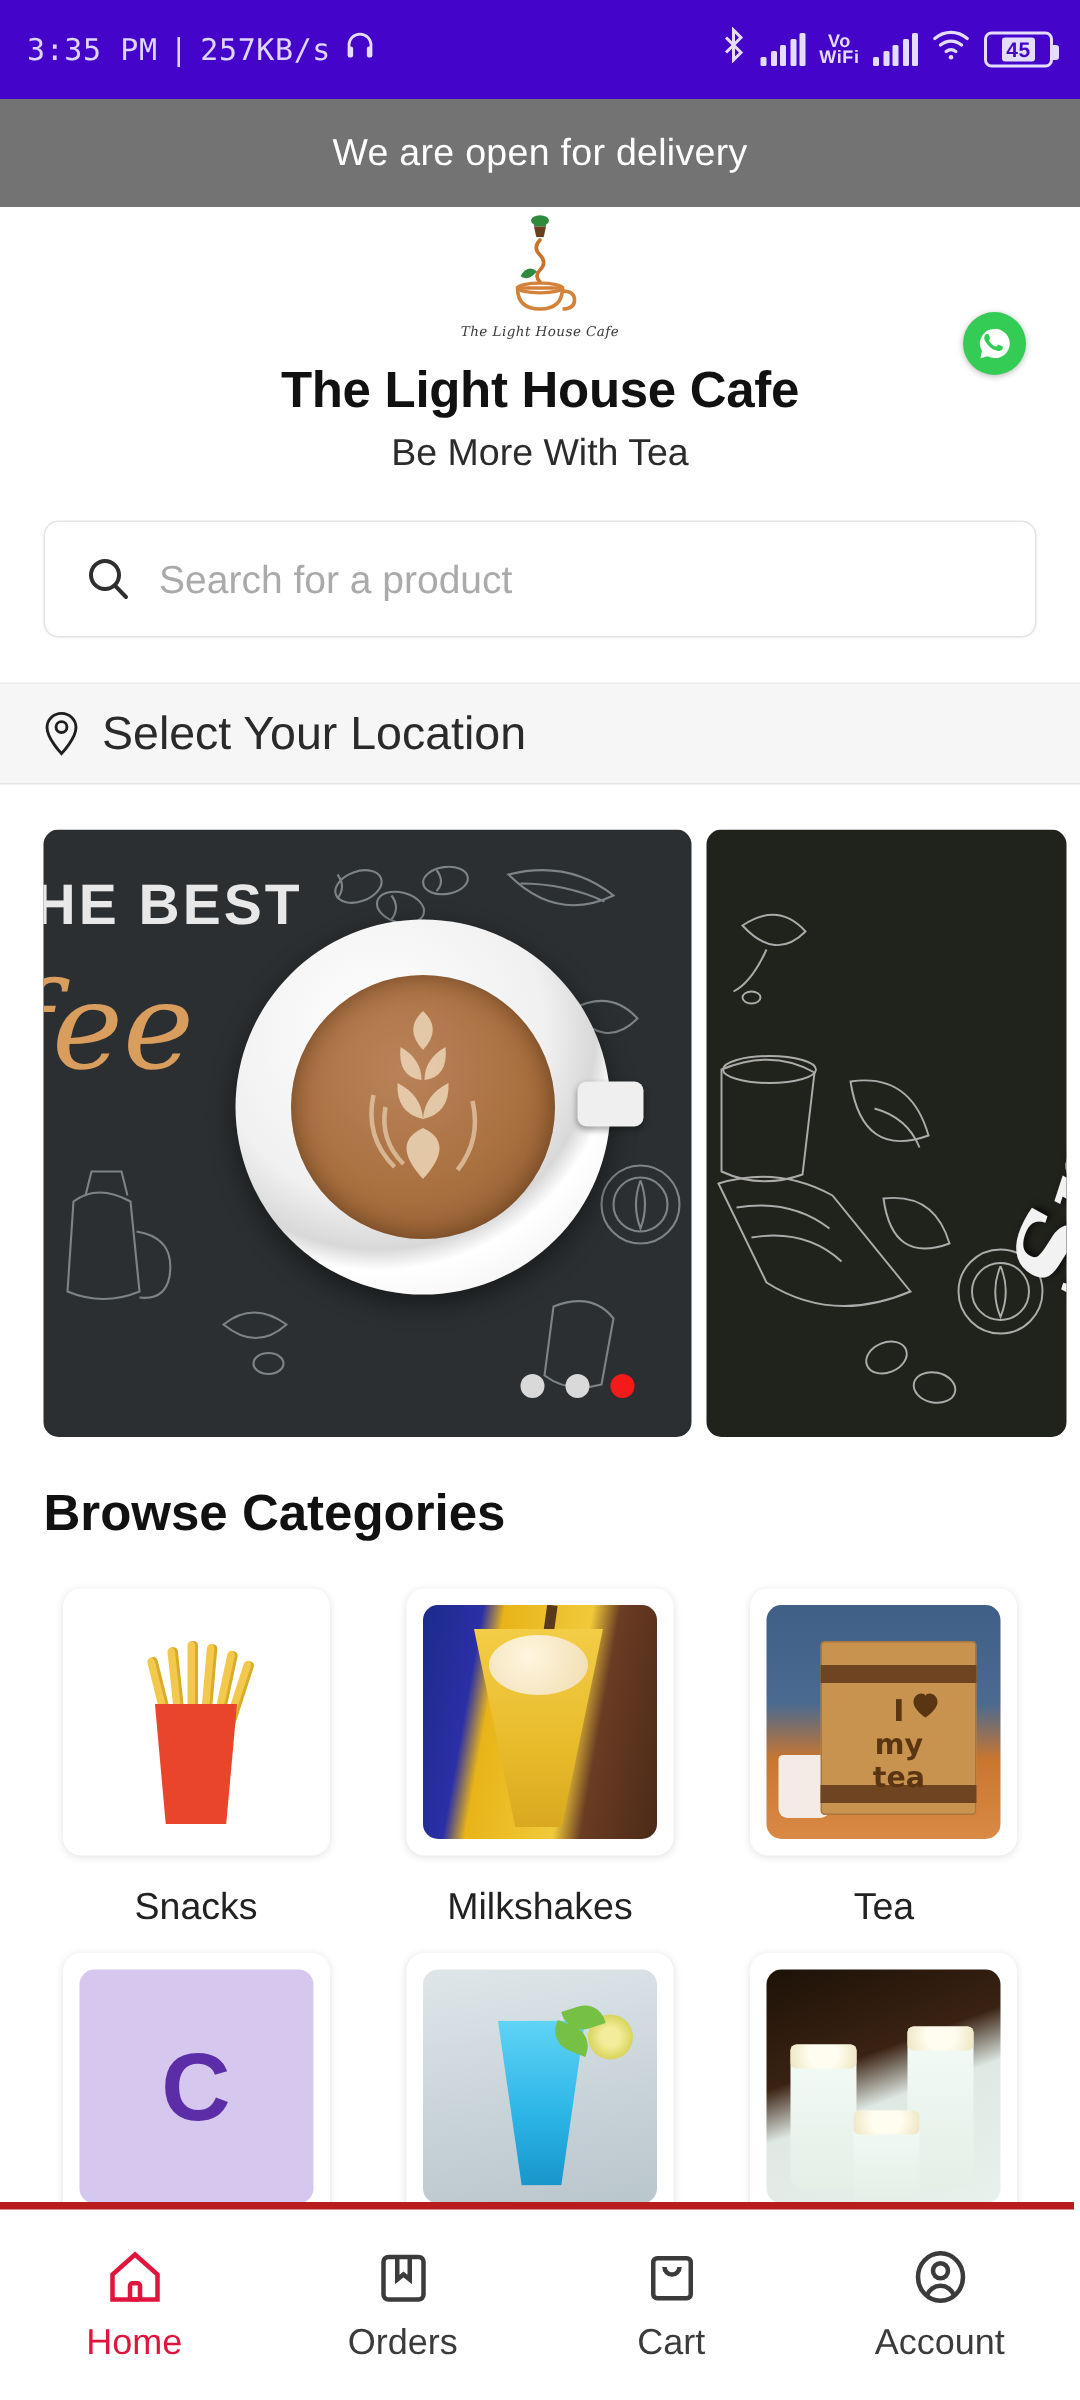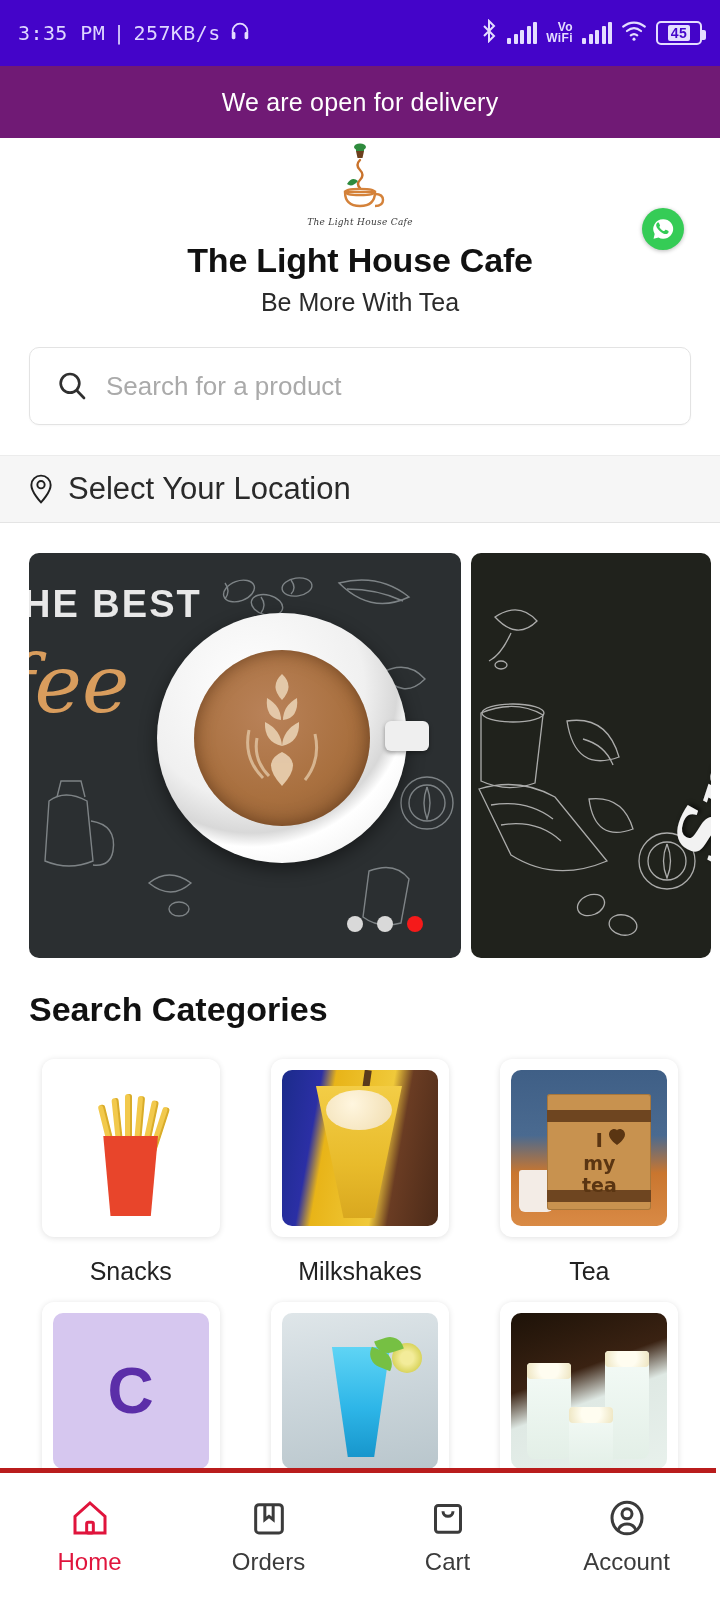--- a/index.html
+++ b/index.html
@@ -19,32 +19,32 @@
   .sb-left { display:flex; align-items:center; gap:8px; }
   .sb-left .txt { font-family:"DejaVu Sans Mono", monospace; font-size:20px; color:#ded6ff; }
   .sb-right { display:flex; align-items:center; gap:9px; }
   .sig { display:flex; align-items:flex-end; gap:2.5px; height:22px; }
   .sig i { display:block; width:4px; background:#e4ddff; border-radius:1px; }
   .sig i:nth-child(1){height:6px}
   .sig i:nth-child(2){height:10px}
   .sig i:nth-child(3){height:14px}
   .sig i:nth-child(4){height:18px}
   .sig i:nth-child(5){height:22px}
-  .vowifi { font-size:12px; line-height:11px; text-align:right; font-weight:bold; color:#e4ddff; }
+  .vowifi { font-size:12px; line-height:11px; text-align:center; font-weight:bold; color:#e4ddff; }
   .battery {
     width:46px; height:24px; border:2px solid #e4ddff; border-radius:5px;
     display:flex; align-items:center; justify-content:center; position:relative;
   }
   .battery::after{ content:""; position:absolute; right:-6px; top:7px; width:4px; height:10px;
     background:#e4ddff; border-radius:0 2px 2px 0; }
   .battery .lvl { font-size:14px; background:#e4ddff; color:#4404c9; padding:0 3px; border-radius:2px; font-weight:bold;}
 
   
   .delivery-banner {
-    height:72px; background:#701a75; color:#fff;
+    height:72px; background:#737373; color:#fff;
     display:flex; align-items:center; justify-content:center;
     font-size:25px; letter-spacing:.2px;
   }
 
   
   .brand { position:relative; text-align:center; background:#fff; }
   .logo-wrap { height:78px; display:flex; align-items:flex-end; justify-content:center; }
   .logo-svg { width:70px; height:76px; }
   .logo-caption { font-family:"DejaVu Serif", serif; font-size:9px; color:#3a3a3a;
     font-style:italic; margin-top:1px; letter-spacing:.3px;}
@@ -366,21 +366,21 @@
             <ellipse cx="120" cy="352" rx="14" ry="10" transform="rotate(-22 120 352)"></ellipse>
             <ellipse cx="152" cy="372" rx="14" ry="10" transform="rotate(12 152 372)"></ellipse>
           </g>
         </svg>
         <div class="script2">Smoo</div>
       </div>
 
     </div>
   </div>
 
-  <div class="section-title">Search Categories</div>
+  <div class="section-title">Browse Categories</div>
 
   <div class="cat-grid">
 
     <div class="cat-cell">
       <div class="cat-card">
         <div class="cat-thumb t-fries">
           <div class="fry" style="left:52px;top:34px;height:62px;transform:rotate(-14deg)"></div>
           <div class="fry" style="left:62px;top:28px;height:70px;transform:rotate(-6deg)"></div>
           <div class="fry" style="left:72px;top:24px;height:74px;"></div>
           <div class="fry" style="left:82px;top:26px;height:72px;transform:rotate(5deg)"></div>

